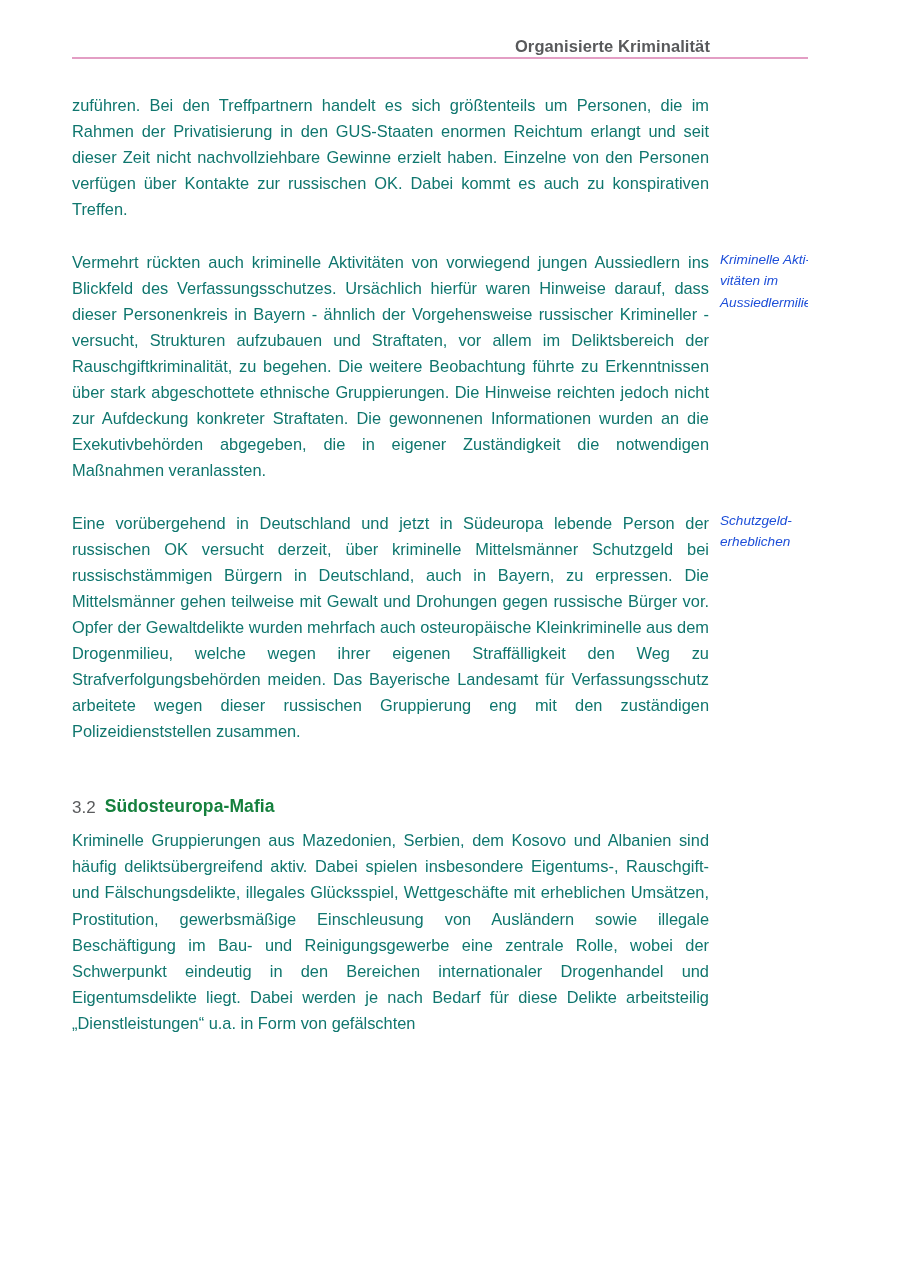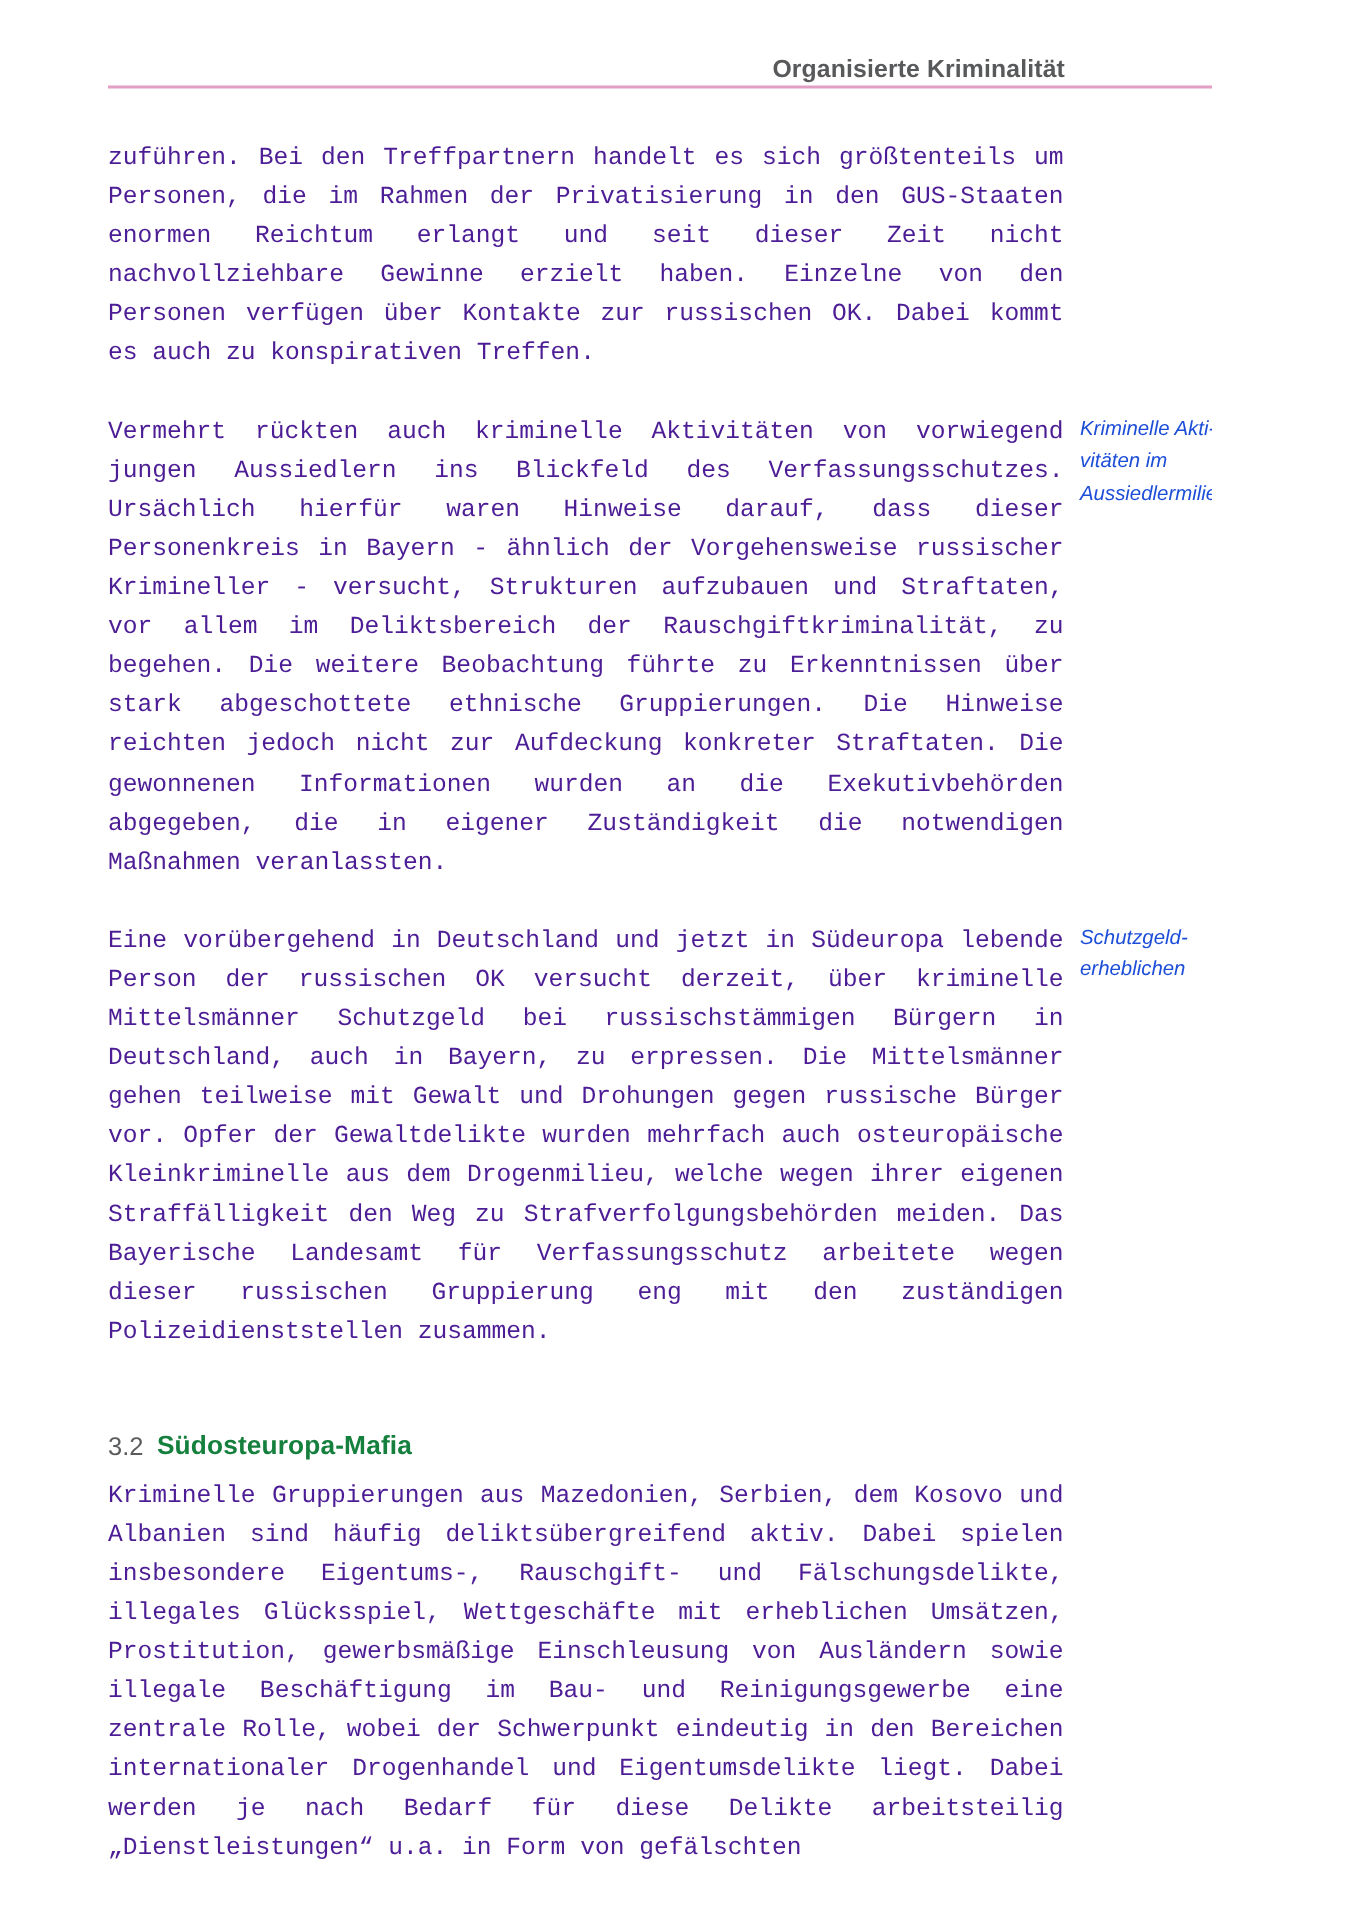--- a/index.html
+++ b/index.html
@@ -75,25 +75,24 @@
 
   .block {
     position: relative;
     width: 800px;
   }
 
   .col-main {
     width: 637px;
     font-size: 16.4px;
     line-height: 26.1px;
-    color: #4c1d95;
+    color: #0f766e;
     text-align: justify;
     text-justify: inter-word;
     hyphens: manual;
-    font-family: Liberation Mono, monospace;
   }
 
   .para {
     margin: 0;
   }
 
   .gap-para { height: 26.1px; }
   .gap-section { height: 52px; }
   .gap-heading { height: 9px; }
 

